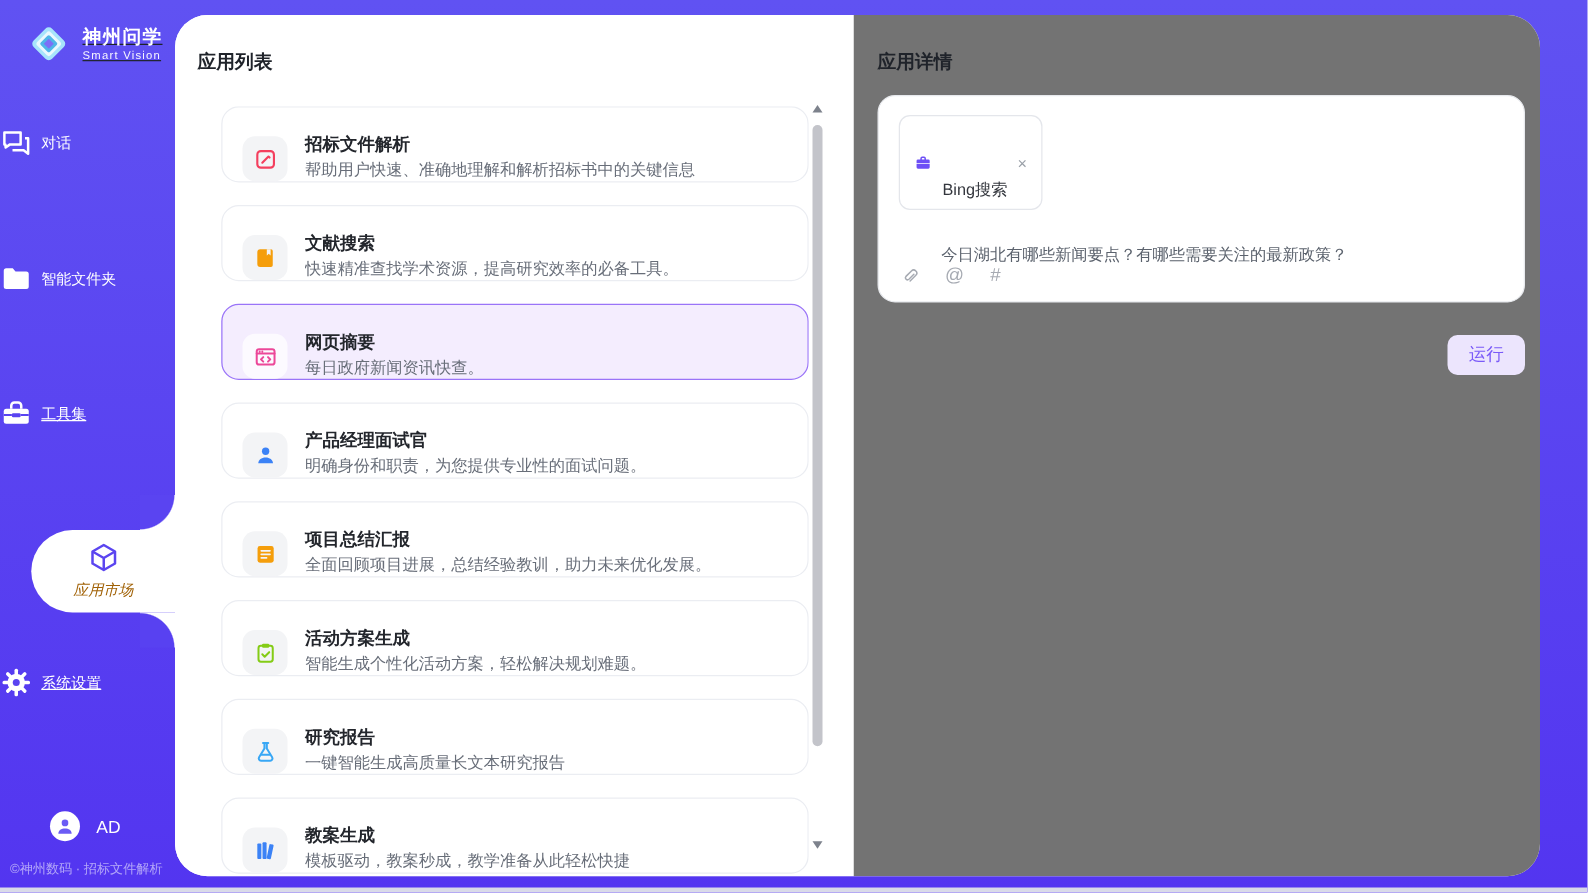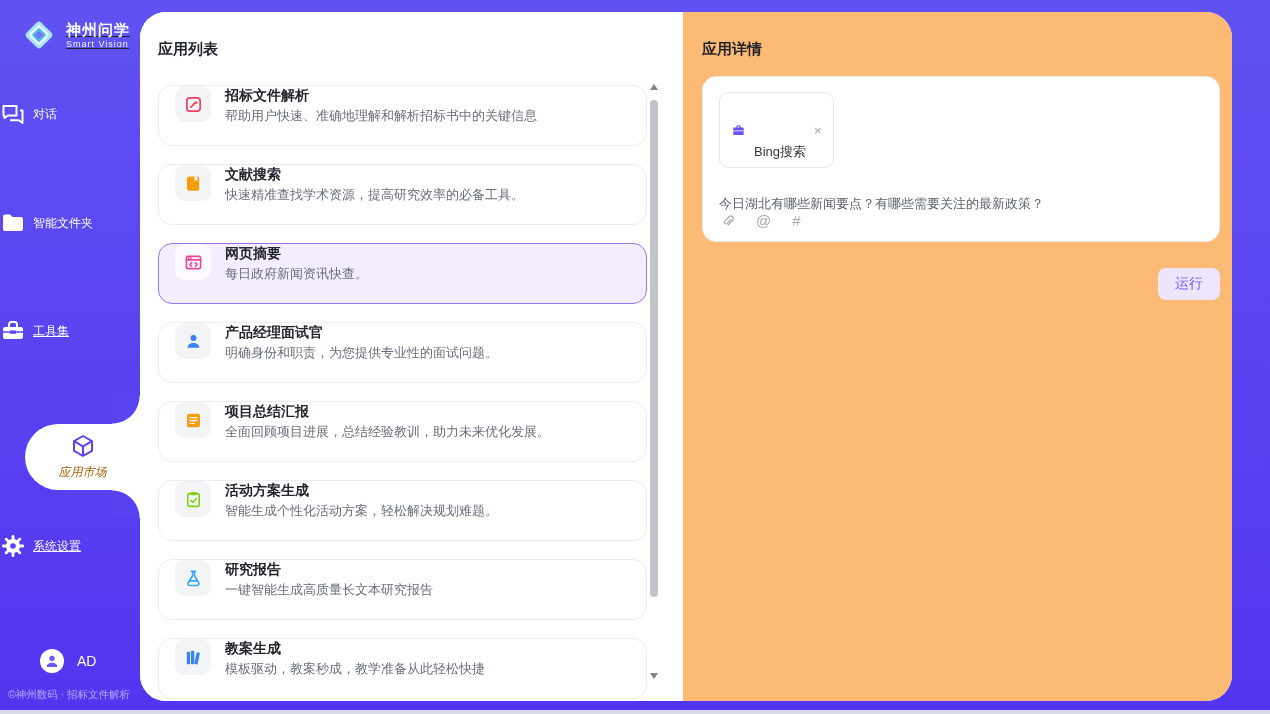--- a/index.html
+++ b/index.html
@@ -40,44 +40,44 @@
   .copyright { position:absolute; left:8px; bottom:12px; font-size:10.5px; color:rgba(255,255,255,.55); white-space:nowrap; }
 
   
   .content { position:absolute; left:140px; top:12px; width:1092px; height:689px; border-radius:26px; overflow:hidden; display:flex; background:#fff; }
 
   
   .list-panel { width:543px; background:#fff; position:relative; flex:0 0 auto; }
   .panel-title { font-size:15px; font-weight:700; color:#1f232a; }
   .list-panel .panel-title { position:absolute; top:28px; left:18px; }
   .cards { position:absolute; top:73px; left:18px; width:489px; bottom:0; overflow:hidden; }
-  .card { height:61px; border:1px solid #ebedf2; border-radius:14px; background:#fff; display:flex; align-items:flex-start; padding:0 16px; gap:14px; margin-bottom:18px; cursor:pointer; }
+  .card { height:61px; border:1px solid #ebedf2; border-radius:14px; background:#fff; display:flex; align-items:flex-end; padding:0 16px; gap:14px; margin-bottom:18px; cursor:pointer;margin-left:19px; }
   .card.selected { background:#f4edfe; border:1px solid #9a74f8; }
   .icon-box { width:36px; height:36px; border-radius:10px; background:#f3f4f6; display:flex; align-items:center; justify-content:center; flex:0 0 auto; }
   .card.selected .icon-box { background:#fcfaff; }
   .icon-box svg { width:19px; height:19px; }
   .card-text { min-width:0; }
   .card-title { font-size:14px; font-weight:700; color:#23262c; line-height:18px; }
   .card-desc { font-size:13px; color:#686e79; margin-top:3px; white-space:nowrap; overflow:hidden; }
 
   
   .scrollbar { position:absolute; right:25px; top:70px; bottom:20px; width:8px; }
   .sb-arrow { position:absolute; left:0; width:0; height:0; border-left:4px solid transparent; border-right:4px solid transparent; cursor:pointer; }
   .sb-arrow.up { top:2px; border-bottom:6px solid #7d828c; }
   .sb-arrow.down { bottom:2px; border-top:6px solid #7d828c; }
   .sb-thumb { position:absolute; top:18px; left:0; width:8px; height:83%; background:#c3c4ca; border-radius:4px; cursor:pointer; }
 
   
-  .detail-panel { flex:1; background:#fdba74; position:relative; padding:28px 12px 0 19px; }
+  .detail-panel { flex:1; background:#737373; position:relative; padding:28px 12px 0 19px; }
   .detail-card { margin-top:17px; background:#fff; border:1px solid #e8eaee; border-radius:14px; height:166px; padding:15px 16px; position:relative; }
   .chip { display:inline-flex; align-items:center; gap:8px; border:1px solid #e4e6eb; border-radius:9px; background:#fff; padding:6px 11px; cursor:pointer; }
   .chip svg { width:15px; height:15px; }
   .chip-label { font-size:13px; color:#33363d;margin-top:44px; }
   .chip-close { font-size:13px; color:#9aa0a8; cursor:pointer; line-height:1; }
-  .query-text { margin-top:27px; font-size:13px; color:#5b626d; cursor:text; }
+  .query-text { margin-top:27px; font-size:13px; color:#5b626d; cursor:text;margin-left:34px; }
   .input-tools { position:absolute; left:17px; bottom:13px; display:flex; align-items:center; gap:21px; color:#a6aab2; }
   .input-tools .tool { cursor:pointer; font-size:15px; line-height:1; display:flex; align-items:center; }
   .input-tools svg { width:15px; height:15px; }
   .run-row { display:flex; justify-content:flex-end; margin-top:26px; }
   .run-button { background:#ece5fd; color:#7a5af8; font-size:14px; border:none; border-radius:8px; padding:7px 17px; cursor:pointer; font-family:inherit; }
 </style>
 </head>
 <body>
 
 <div class="sidebar">

